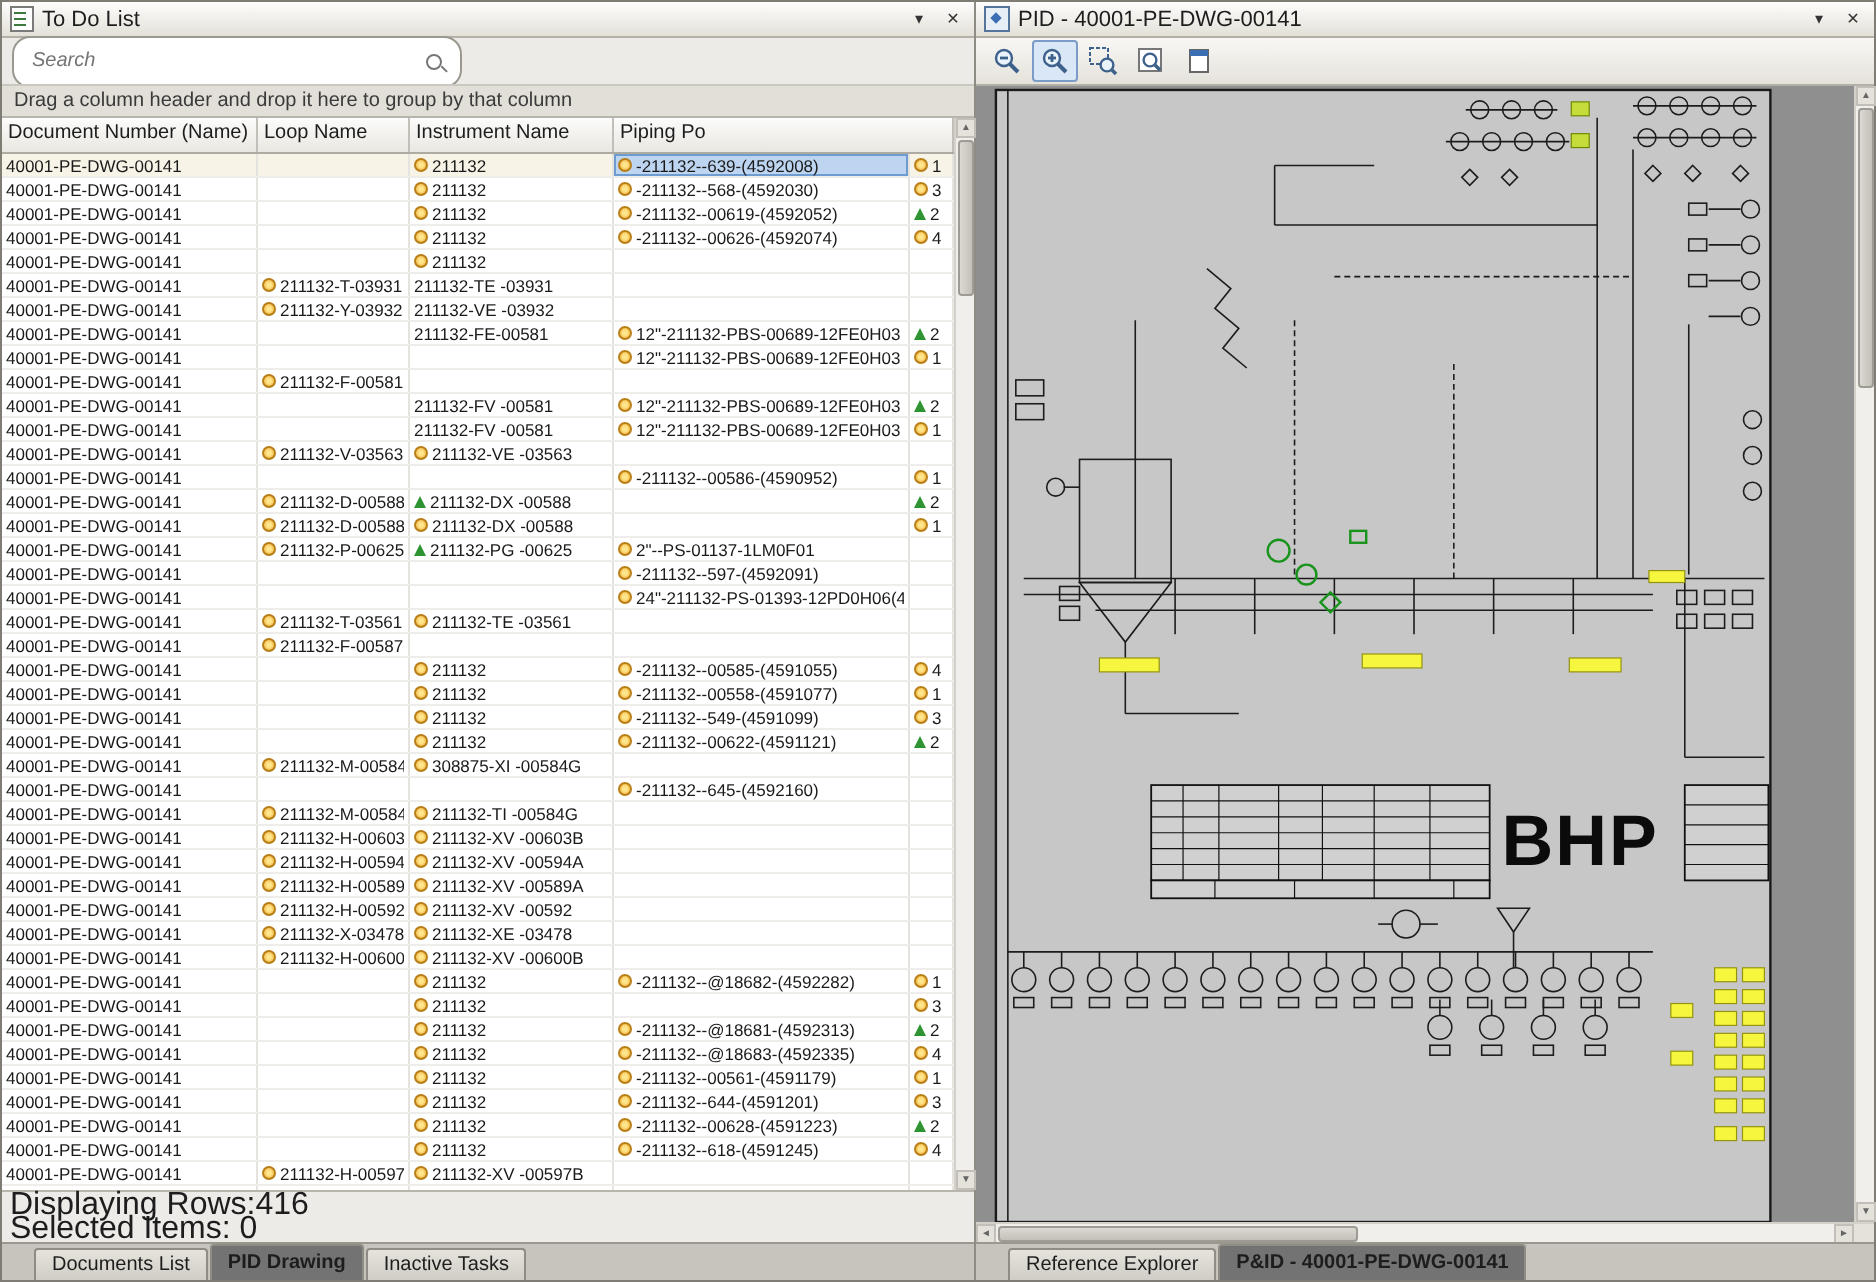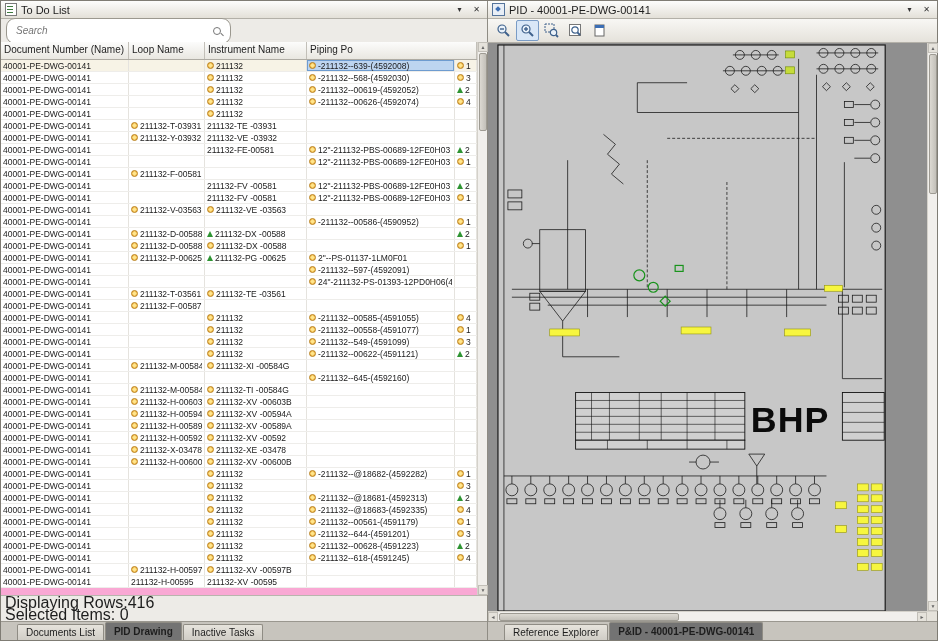--- a/index.html
+++ b/index.html
@@ -100,20 +100,21 @@
       <span class="win-btn">✕</span>
     </div>
 
     <div class="search-row">
       <div class="search-box">
         <input placeholder="Search" style="">
         <span class="mag-ic"></span>
       </div>
     </div>
 
+    <div class="groupbar">Drag a column header and drop it here to group by that column</div>
 
     <div class="grid">
       <div class="grid-main">
         <div class="grid-header">
             <div class="gh-cell c0">Document Number (Name)</div>
             <div class="gh-cell c1">Loop Name</div>
             <div class="gh-cell c2">Instrument Name</div>
             <div class="gh-cell c4">Piping Po</div>
           </div>
         <div class="grid-body">
@@ -517,21 +518,21 @@
             <div class="grow">
               <div class="gcell c0">
                 <span class="ct">40001-PE-DWG-00141</span>
               </div>
               <div class="gcell c1">
                 <span class="ic-s"></span>
                 <span class="ct">211132-M-00584</span>
               </div>
               <div class="gcell c2">
                 <span class="ic-s"></span>
-                <span class="ct">211132-XI -00584G</span>
+                <span class="ct">308875-XI -00584G</span>
               </div>
               <div class="gcell c3"></div>
               <div class="gcell c4"></div>
             </div>
             <div class="grow">
               <div class="gcell c0">
                 <span class="ct">40001-PE-DWG-00141</span>
               </div>
               <div class="gcell c1"></div>
               <div class="gcell c2"></div>

